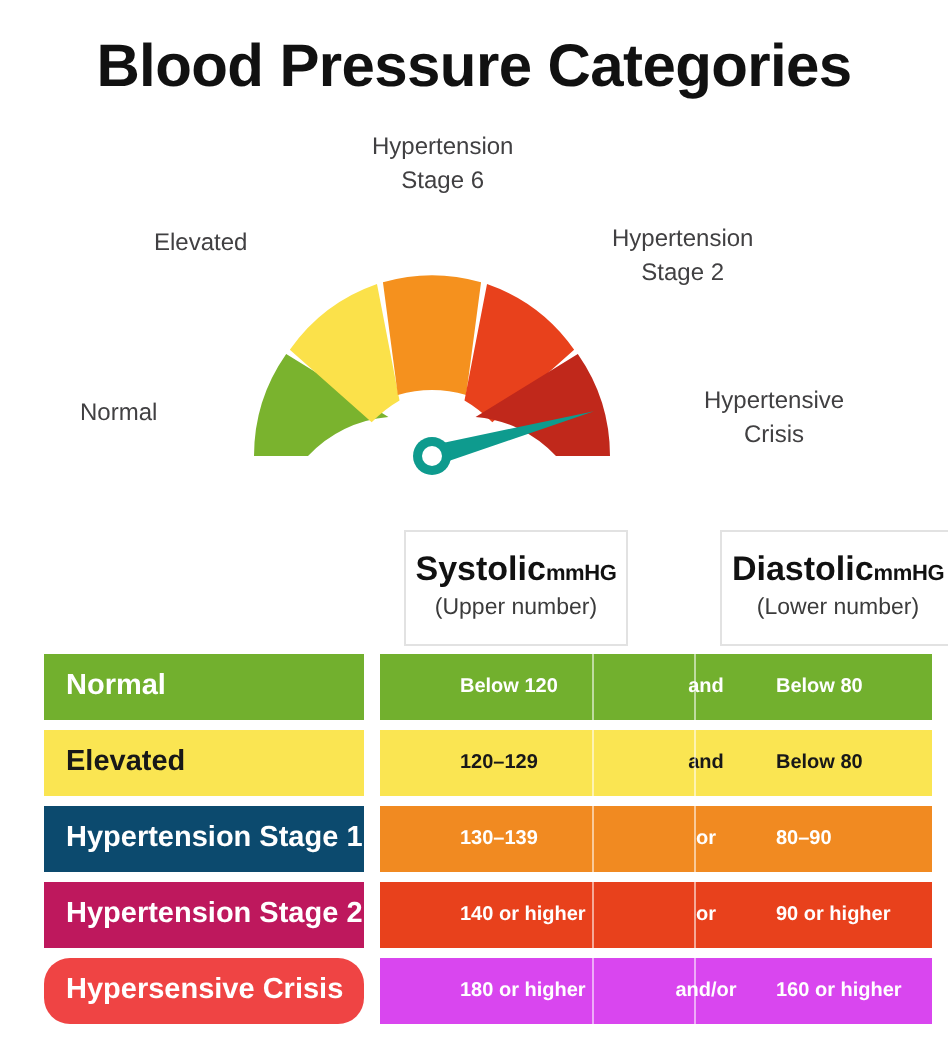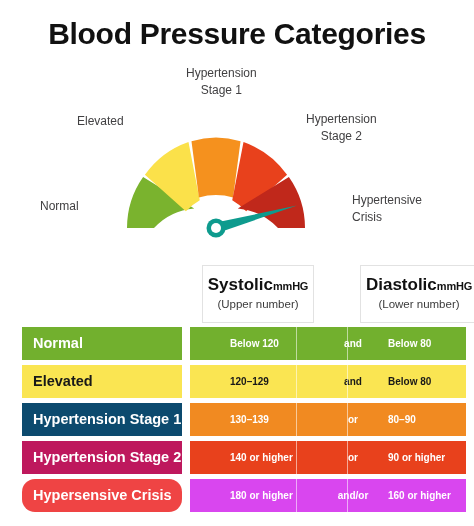--- a/index.html
+++ b/index.html
@@ -48,21 +48,21 @@
     font-size: 12px;
     line-height: 17px;
     white-space: nowrap;
   }
   .gauge-label.two-line { line-height: 17px; }
 
   #label-normal       { left: 40px;  top: 138px; }
   #label-elevated     { left: 77px;  top: 53px;  }
   #label-stage1       { left: 186px; top: 5px;   text-align: center; }
   #label-stage2       { left: 306px; top: 51px;  text-align: center; }
-  #label-crisis       { left: 352px; top: 132px; text-align: left; }
+  #label-crisis       { left: 352px; top: 132px; text-align: center; }
 
   
   #table-header {
     position: absolute;
     left: 12px;
     top: 265px;
     width: 474px;
     height: 62px;
   }
   .head-box {
@@ -178,21 +178,21 @@
       <circle cx="216" cy="168" r="5" fill="#ffffff"></circle>
     </g>
   </svg>
 
   <div class="gauge-label" id="label-normal">Normal</div>
 
   <div class="gauge-label" id="label-elevated">Elevated</div>
 
   <div class="gauge-label two-line" id="label-stage1">
     <div>Hypertension</div>
-    <div>Stage 1</div>
+    <div>Stage 6</div>
   </div>
 
   <div class="gauge-label two-line" id="label-stage2">
     <div>Hypertension</div>
     <div>Stage 2</div>
   </div>
 
   <div class="gauge-label two-line" id="label-crisis">
     <div>Hypertensive</div>
     <div>Crisis</div>

